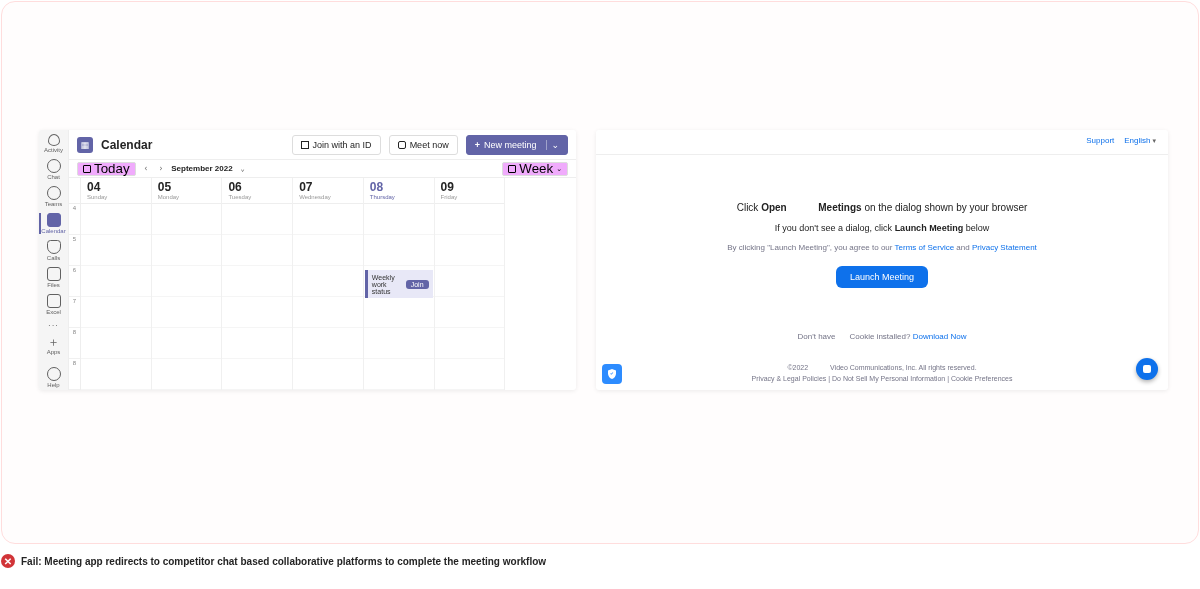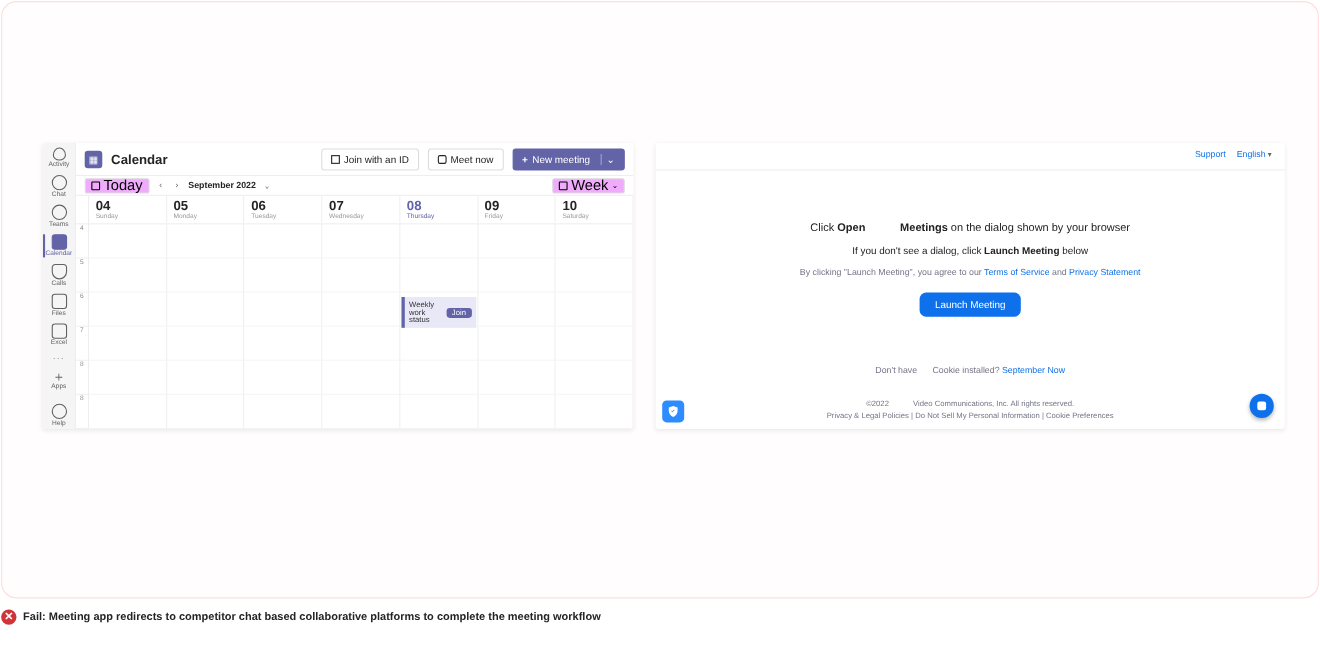--- a/index.html
+++ b/index.html
@@ -243,32 +243,20 @@
                     <div class="day-num">09</div>
                     <div class="day-name">Friday</div>
                   </div>
                   <div class="slot"></div>
                   <div class="slot"></div>
                   <div class="slot"></div>
                   <div class="slot"></div>
                   <div class="slot"></div>
                   <div class="slot"></div>
                 </div>
-                <div class="day-col">
-                  <div class="day-hdr">
-                    <div class="day-num">10</div>
-                    <div class="day-name">Saturday</div>
-                  </div>
-                  <div class="slot"></div>
-                  <div class="slot"></div>
-                  <div class="slot"></div>
-                  <div class="slot"></div>
-                  <div class="slot"></div>
-                  <div class="slot"></div>
-                </div>
               </div>
           </div>
         </div>
       </div>
 
       <div class="meet-card">
         <div class="meet-topnav">
           <a>Support</a>
           <a class="lang">English</a>
         </div>
@@ -281,21 +269,21 @@
             <span class="b">Meetings</span><span> on the dialog shown by your browser</span>
           </div>
           <div class="meet-line2">
             <span>If you don't see a dialog, click </span><span class="b">Launch Meeting</span><span> below</span>
           </div>
           <div class="meet-agree">
             <span>By clicking "Launch Meeting", you agree to our </span><a>Terms of Service</a><span> and </span><a>Privacy Statement</a>
           </div>
           <button class="launch-btn">Launch Meeting</button>
           <div class="dl-row">
-            <span>Don't have</span><span class="gap"></span><span>Cookie installed? </span><a>September Now</a>
+            <span>Don't have</span><span class="gap"></span><span>Cookie installed? </span><a>Download Now</a>
           </div>
         </div>
 
         <div class="meet-foot">
           <span>©2022</span>
           <span style="display:inline-block;width:18px"></span>
           <span>Video Communications, Inc. All rights reserved.</span><br>
           <a>Privacy &amp; Legal Policies</a> | 
           <a>Do Not Sell My Personal Information</a> | 
           <a>Cookie Preferences</a>

